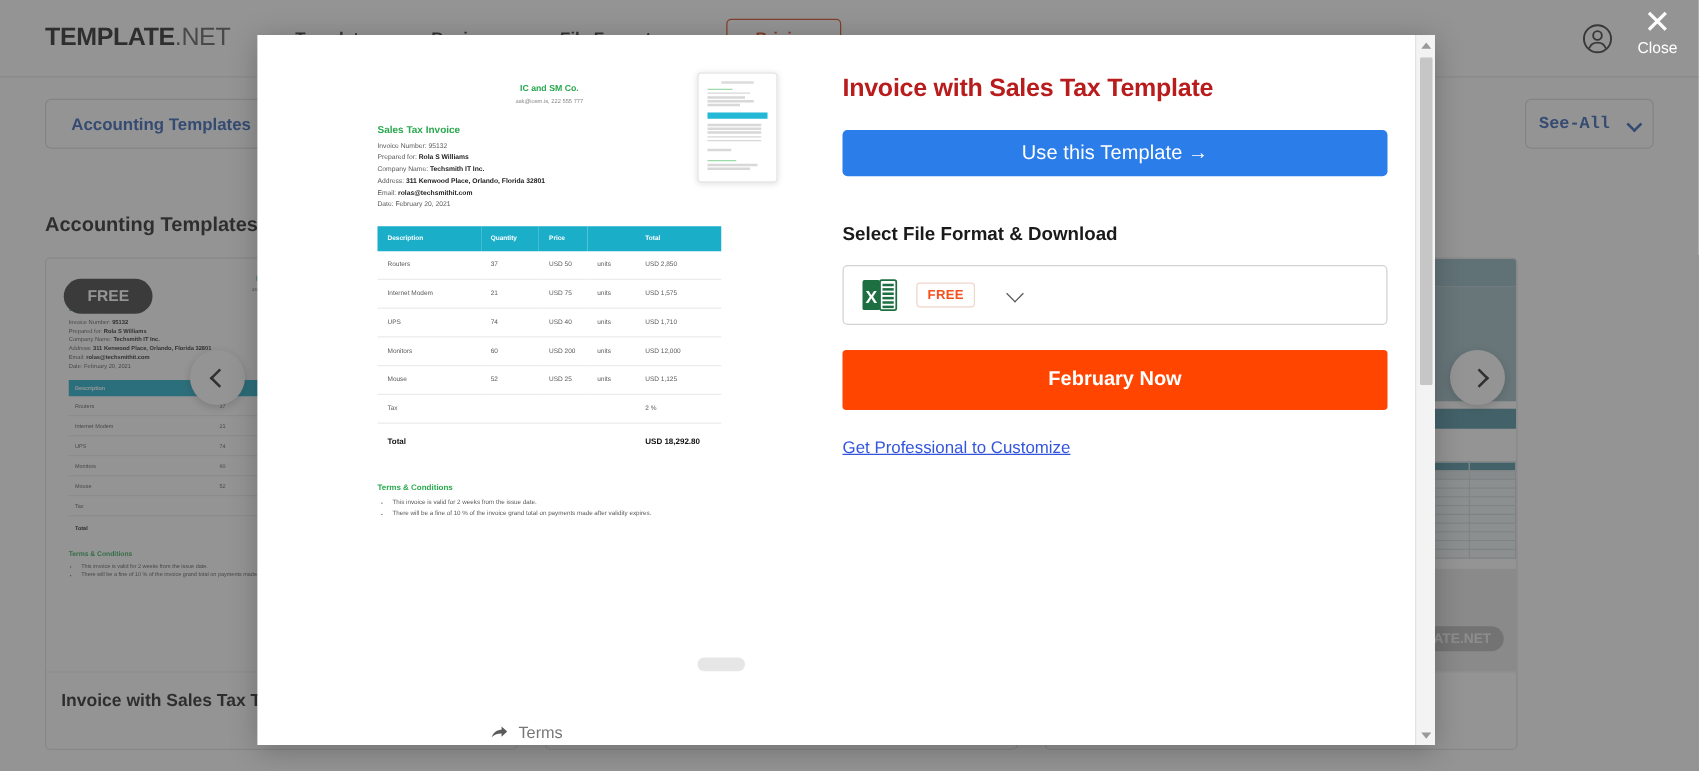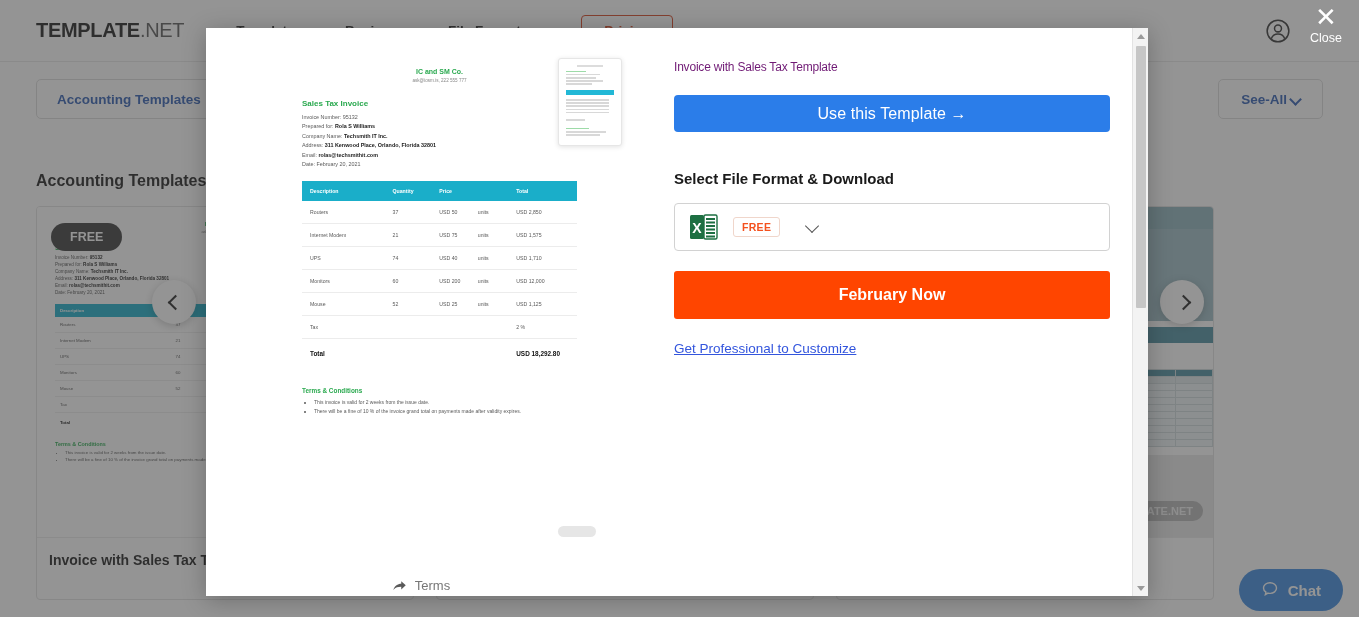--- a/index.html
+++ b/index.html
@@ -50,21 +50,21 @@
   .filter-row {
     position: absolute; top: 78px; left: 0; width: 1359px; height: 42px;
     display: flex; align-items: center; gap: 14px; padding: 0 36px;
   }
   .pill {
     border: 1px solid #dcdcdc; border-radius: 5px; height: 40px;
     display: flex; align-items: center; justify-content: center;
     padding: 0 20px; color: #2f5eb3; font-size: 13.5px; font-weight: 700;
     background: #fff; white-space: nowrap;
   }
-  .pill.see-all { margin-left: auto; gap: 4px; padding: 0 22px; }
+  .pill.see-all { margin-left: auto; gap: 15px; padding: 0 10px; font-family: Liberation Mono, monospace; }
   .chev-blue { display: inline-block; width: 9px; height: 9px; position: relative; }
   .chev-blue::before {
     content: ""; position: absolute; left: 0; top: 0;
     width: 7px; height: 7px; border-right: 2px solid #2f5eb3;
     border-bottom: 2px solid #2f5eb3; transform: rotate(45deg);
   }
 
   
   .section-title {
     position: absolute; top: 172px; left: 36px;
@@ -204,21 +204,21 @@
   .share-row {
     position: absolute; left: 0; right: 0; top: 550px;
     display: flex; align-items: center; justify-content: center; gap: 8px;
     color: #777; font-size: 13px;
   }
   .share-icon { width: 15px; height: 15px; }
 
   .modal-right {
     flex: 1; padding: 32px 38px 0 38px; position: relative; background: #fff;
   }
-  .m-title { font-size: 12px; font-weight: 400; color: #701a75; letter-spacing: -.2px; }
+  .m-title { font-size: 20px; font-weight: 700; color: #b91c1c; letter-spacing: -.2px; }
   .use-btn {
     margin-top: 21px; height: 37px; background: #2b7de9; border-radius: 4px;
     color: #fff; font-size: 16px; display: flex; align-items: center;
     justify-content: center; letter-spacing: .1px;
   }
   .edit-note { margin-top: 14px; text-align: center; color: #8e8e8e; font-size: 12.5px; }
   .sec-label { margin-top: 38px; font-size: 15px; font-weight: 700; color: #1a1a1a; }
   .fmt-select {
     margin-top: 16px; height: 48px; border: 1px solid #d2d2d2; border-radius: 4px;
     display: flex; align-items: center; padding: 0 14px; gap: 14px; background: #fff;
@@ -586,28 +586,20 @@
     </div>
   </div>
 
   <div class="nav-arrow left">
     <span class="arr l"></span>
   </div>
   <div class="nav-arrow right">
     <span class="arr r"></span>
   </div>
 
-  <div class="chat-widget">
-    <span>
-      <svg width="18" height="18" viewBox="0 0 24 24" fill="none" stroke="#fff" stroke-width="1.9">
-        <path d="M12 3.6c-4.8 0-8.7 3.1-8.7 7 0 2.2 1.3 4.2 3.3 5.5l-.8 3.3 3.6-1.9c.8.2 1.7.3 2.6.3 4.8 0 8.7-3.1 8.7-7s-3.9-7.2-8.7-7.2z"></path>
-      </svg>
-    </span>
-    <span>Chat</span>
-  </div>
 </div>
 
 <div class="scrim"></div>
 
 <div class="close-btn">
   <div class="close-x">✕</div>
   <div class="close-label">Close</div>
 </div>
 
 <div class="modal">

